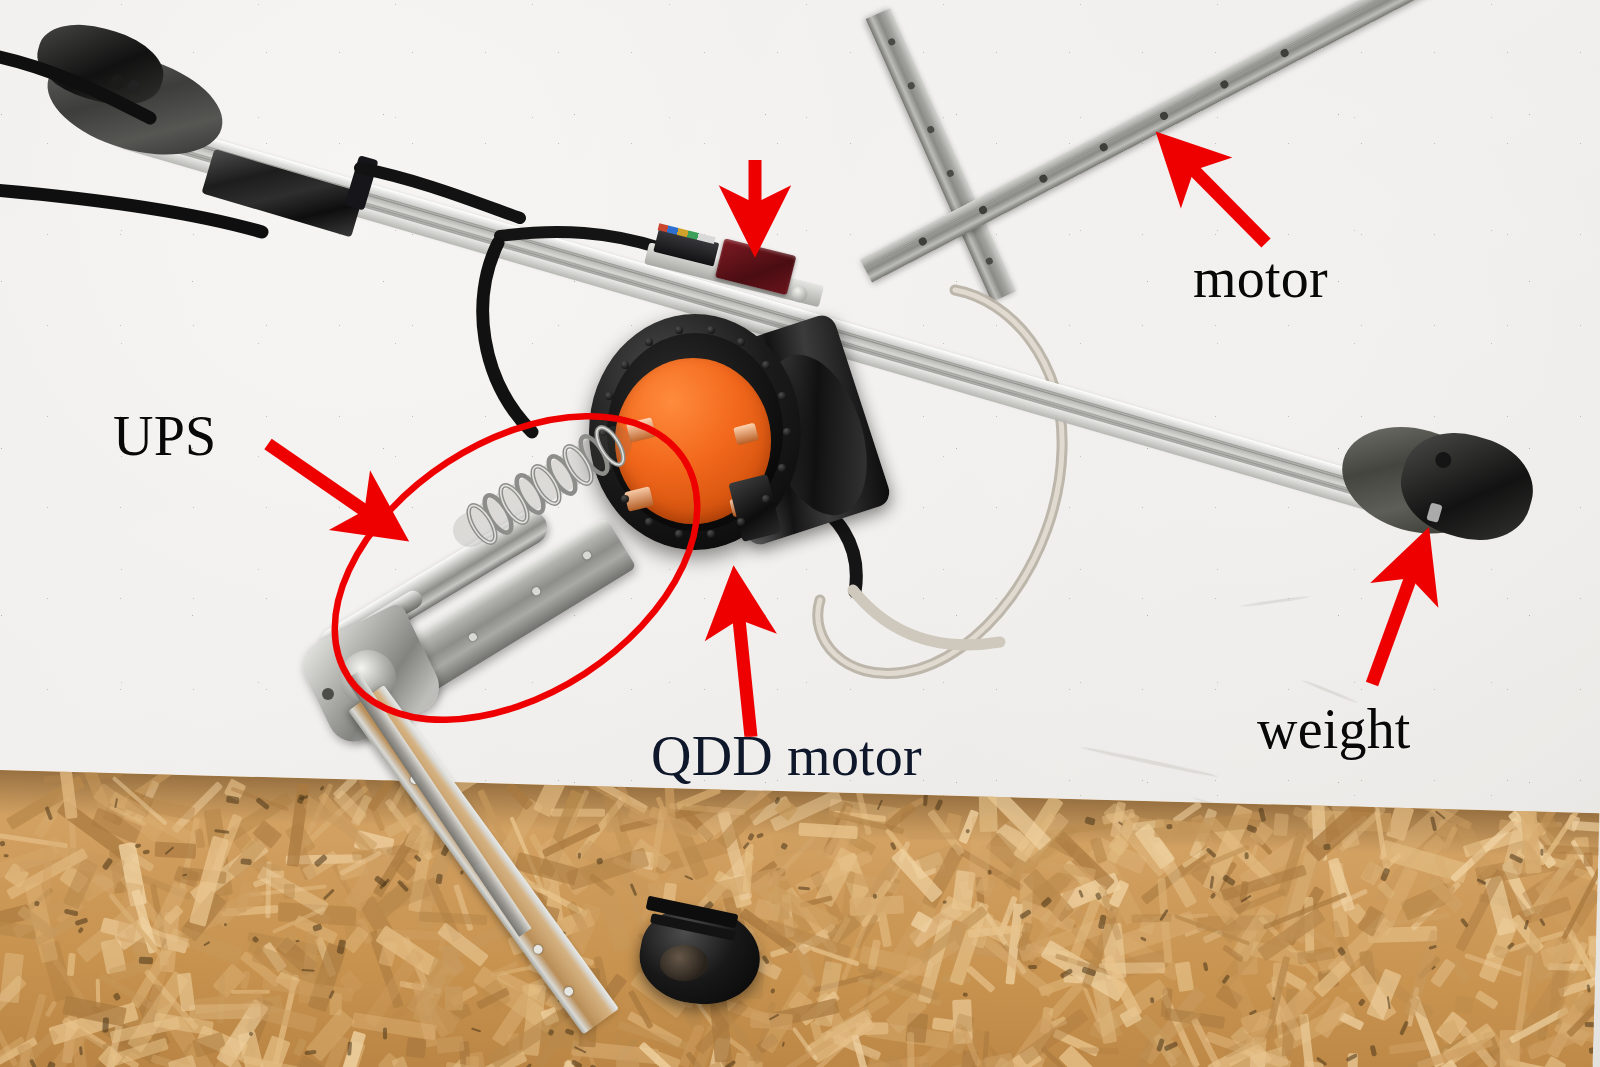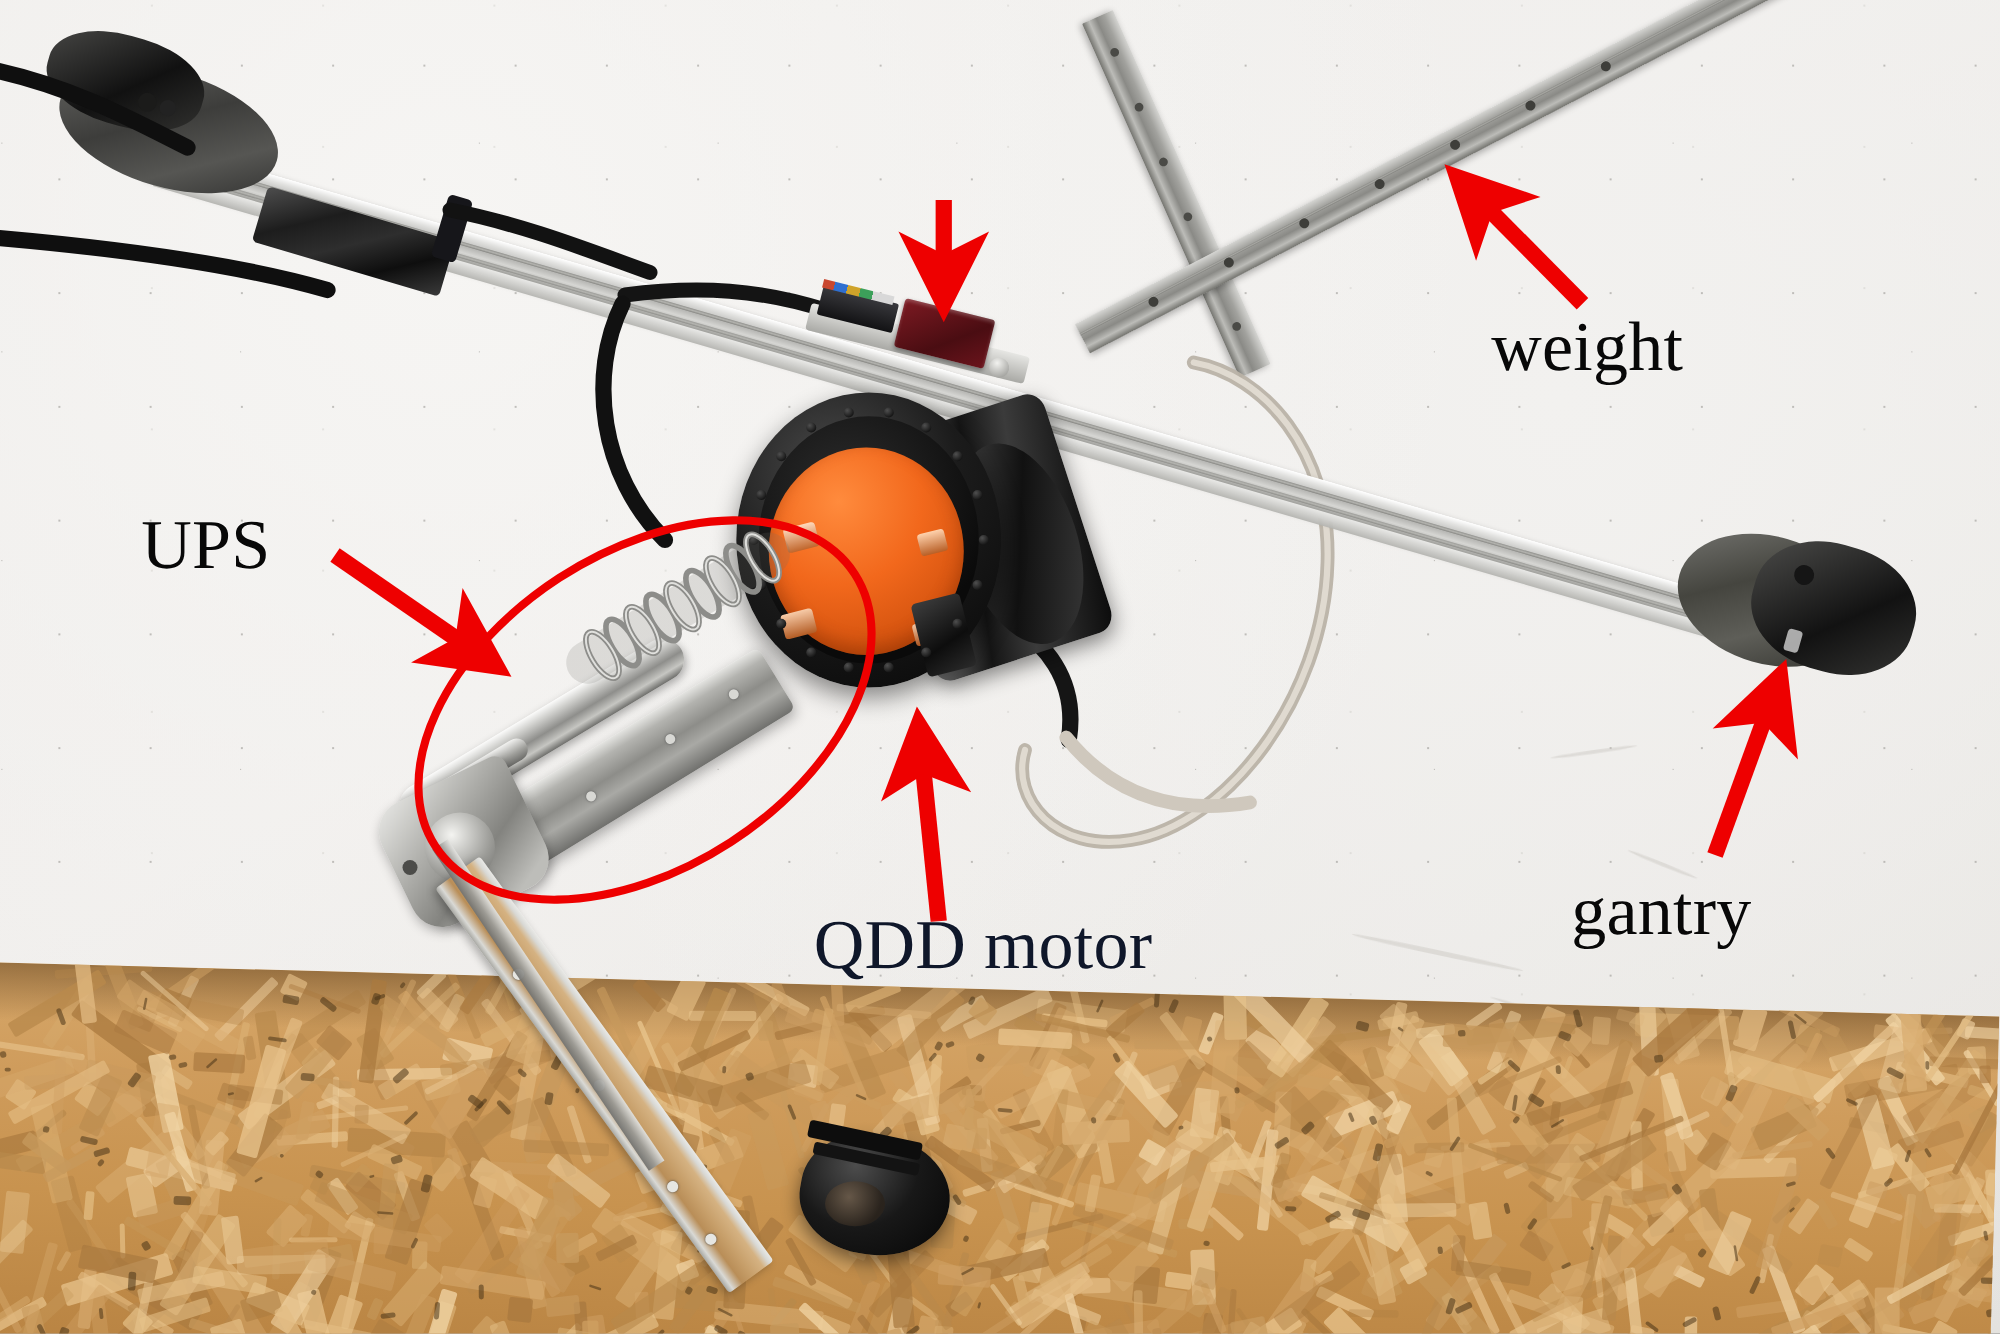--- a/index.html
+++ b/index.html
@@ -1292,18 +1292,18 @@
 
     <line x1="1266" y1="243" x2="1166" y2="142" stroke="#ee0000" stroke-width="13" marker-end="url(#ah)"></line>
 
     <line x1="268" y1="444" x2="397" y2="533" stroke="#ee0000" stroke-width="13" marker-end="url(#ah)"></line>
 
     <line x1="751" y1="737" x2="735" y2="580" stroke="#ee0000" stroke-width="13" marker-end="url(#ah)"></line>
 
     <line x1="1372" y1="684" x2="1424" y2="541" stroke="#ee0000" stroke-width="13" marker-end="url(#ah)"></line>
   </svg>
 
-  <div class="label" id="lbl-gantry" style="left: 1193px; top: 246px; font-size: 56px; color: rgb(8, 8, 8);">weight</div>
+  <div class="label" id="lbl-gantry" style="left: 1193px; top: 246px; font-size: 56px; color: rgb(8, 8, 8);">motor</div>
   <div class="label" id="lbl-ups" style="left: 113px; top: 404px; font-size: 56px; color: rgb(8, 8, 8);">UPS</div>
   <div class="label" id="lbl-qdd" style="left: 651px; top: 724px; font-size: 56px; color: #0f172a;">QDD motor</div>
-  <div class="label" id="lbl-weight" style="left: 1257px; top: 697px; font-size: 56px; color: rgb(8, 8, 8);">gantry</div>
+  <div class="label" id="lbl-weight" style="left: 1257px; top: 697px; font-size: 56px; color: rgb(8, 8, 8);">weight</div>
 
 </div>
 
 </body></html>

